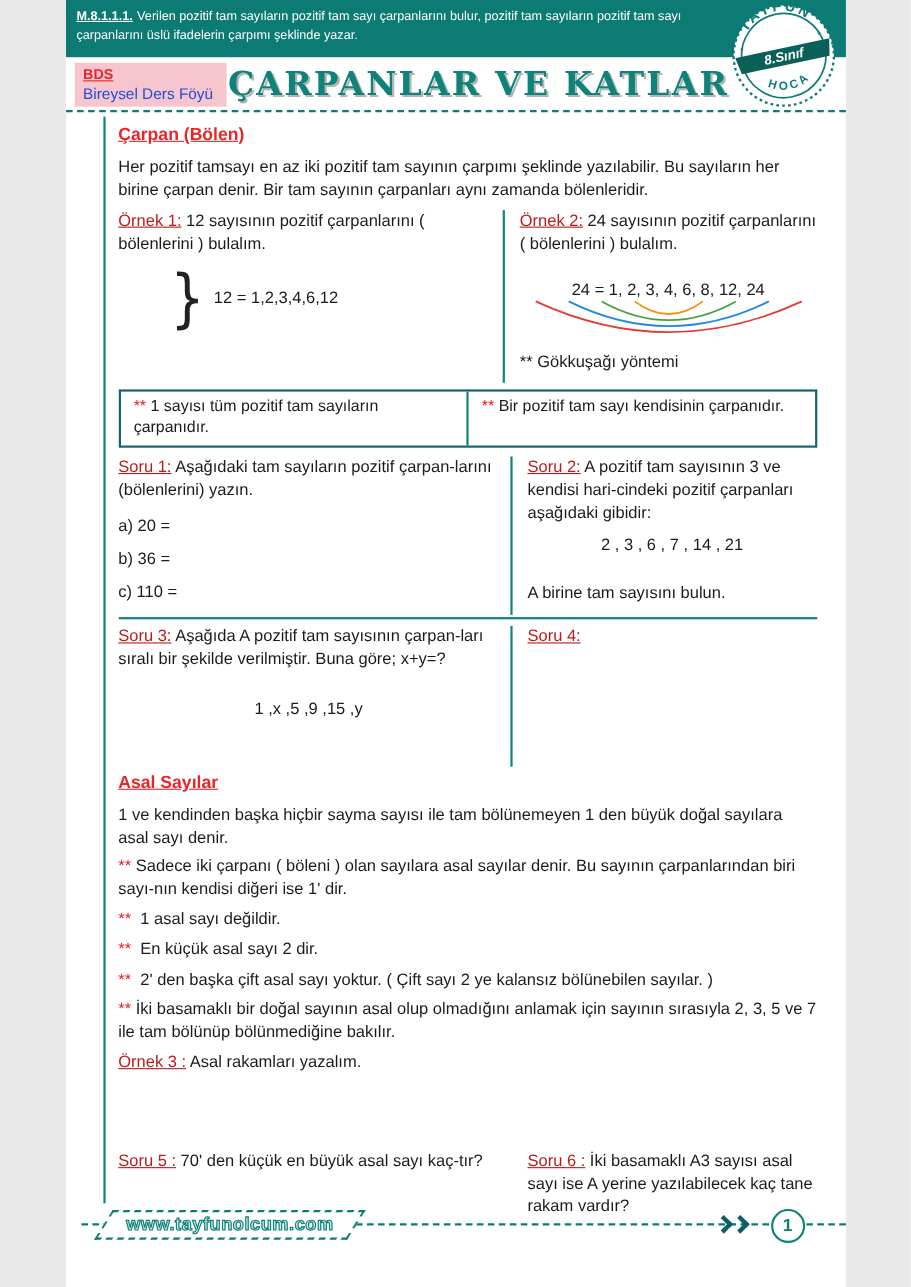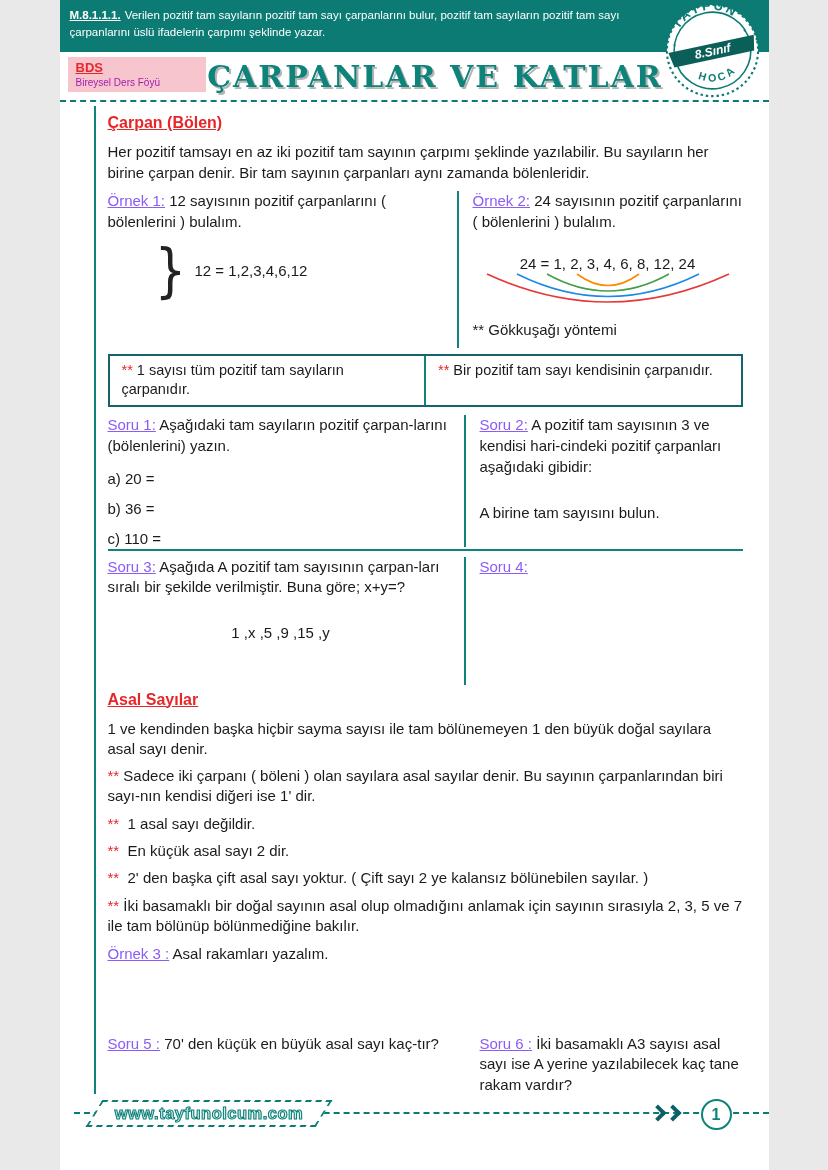--- a/index.html
+++ b/index.html
@@ -11,42 +11,42 @@
   }
 
   
   .hdr { position: relative; height: 102px; border-bottom: 2px dashed #0c7b74; }
   .hdr-band { background: #0c7b74; height: 52px; padding: 7px 122px 0 10px; }
   .objective { margin: 0; color: #ffffff; font-size: 11.5px; line-height: 1.5; }
   .obj-code { font-weight: bold; text-decoration: underline; margin-right: 4px; }
   .hdr-strip { position: relative; height: 48px; padding-left: 42px; }
   .bds-box { position: absolute; left: 8px; top: 5px; background: #f7c5ce; padding: 3px 10px 4px 8px; min-width: 138px; }
   .bds-code { color: #e8262a; font-weight: bold; font-size: 13px; text-decoration: underline; }
-  .bds-sub { color: #a21caf; font-size: 10px; margin-top: 2px; }
+  .bds-sub { color: #1d4ed8; font-size: 14px; margin-top: 2px; }
   .title {
     margin: 0; padding-top: 7px; text-align: center;
     font-family: "DejaVu Serif", serif; font-weight: bold; font-size: 30px;
     letter-spacing: 2px; color: #0e837a; text-shadow: 2px 2px 0 #b5b5b5;
   }
   .stamp { position: absolute; right: 8px; top: 2px; width: 97px; height: 97px; z-index: 3; }
 
   
   .margin-line { position: absolute; left: 34px; top: 106px; width: 2px; height: 988px; background: #0f837c; }
 
   
   .content { position: absolute; left: 48px; right: 26px; top: 108px; }
   .red-heading { color: #e8262a; font-size: 16px; font-weight: bold; text-decoration: underline; margin: 6px 0 10px; }
   .body-text { margin: 0 0 8px; line-height: 1.38; }
   .row { display: flex; align-items: stretch; }
   .col-l { width: 356px; padding-right: 10px; }
   .col-r { flex: 1; padding-left: 14px; }
   .vdiv { width: 2px; background: #0f837c; }
   .vdiv.ghost { background: transparent; }
   .qt { margin: 0 0 6px; line-height: 1.38; }
-  .lbl { color: #8b5cf6; text-decoration: underline; }
+  .lbl { color: #b91c1c; text-decoration: underline; }
   .stars { color: #e8262a; }
 
   .ex-row { min-height: 156px; margin-bottom: 6px; }
   .mult { display: flex; align-items: center; margin: 12px 0 0 42px; }
   .mult-lines { white-space: pre; line-height: 1.55; }
   .brace { font-family: "DejaVu Sans", sans-serif; font-size: 58px; line-height: 0.9; margin: 0 6px 0 2px; color: #222; transform: scaleX(0.85); }
   .equation { text-align: center; margin-top: 22px; }
   .rainbow { display: block; margin: 0 auto; }
   .rainbow-note { margin-top: 6px; }
 
@@ -164,20 +164,21 @@
         <p class="qt"><span class="lbl">Soru 1:</span> <span>Aşağıdaki tam sayıların pozitif çarpan-larını (bölenlerini) yazın.</span></p>
         <div class="soru-items">
           <div>a) 20 =</div>
           <div>b) 36 =</div>
           <div>c) 110 =</div>
         </div>
       </div>
       <div class="vdiv"></div>
       <div class="col-r">
         <p class="qt"><span class="lbl">Soru 2:</span> <span>A pozitif tam sayısının 3 ve kendisi hari-cindeki pozitif çarpanları aşağıdaki gibidir:</span></p>
+        <div class="center-nums">2 , 3 , 6 , 7 , 14 , 21</div>
         <p class="body-text late">A birine tam sayısını bulun.</p>
       </div>
     </div>
 
     <div class="hline"></div>
 
     <div class="row soru-row2">
       <div class="col-l">
         <p class="qt"><span class="lbl">Soru 3:</span> <span>Aşağıda A pozitif tam sayısının çarpan-ları sıralı bir şekilde verilmiştir. Buna göre; x+y=?</span></p>
         <div class="center-nums late">1 ,x ,5 ,9 ,15 ,y</div>

